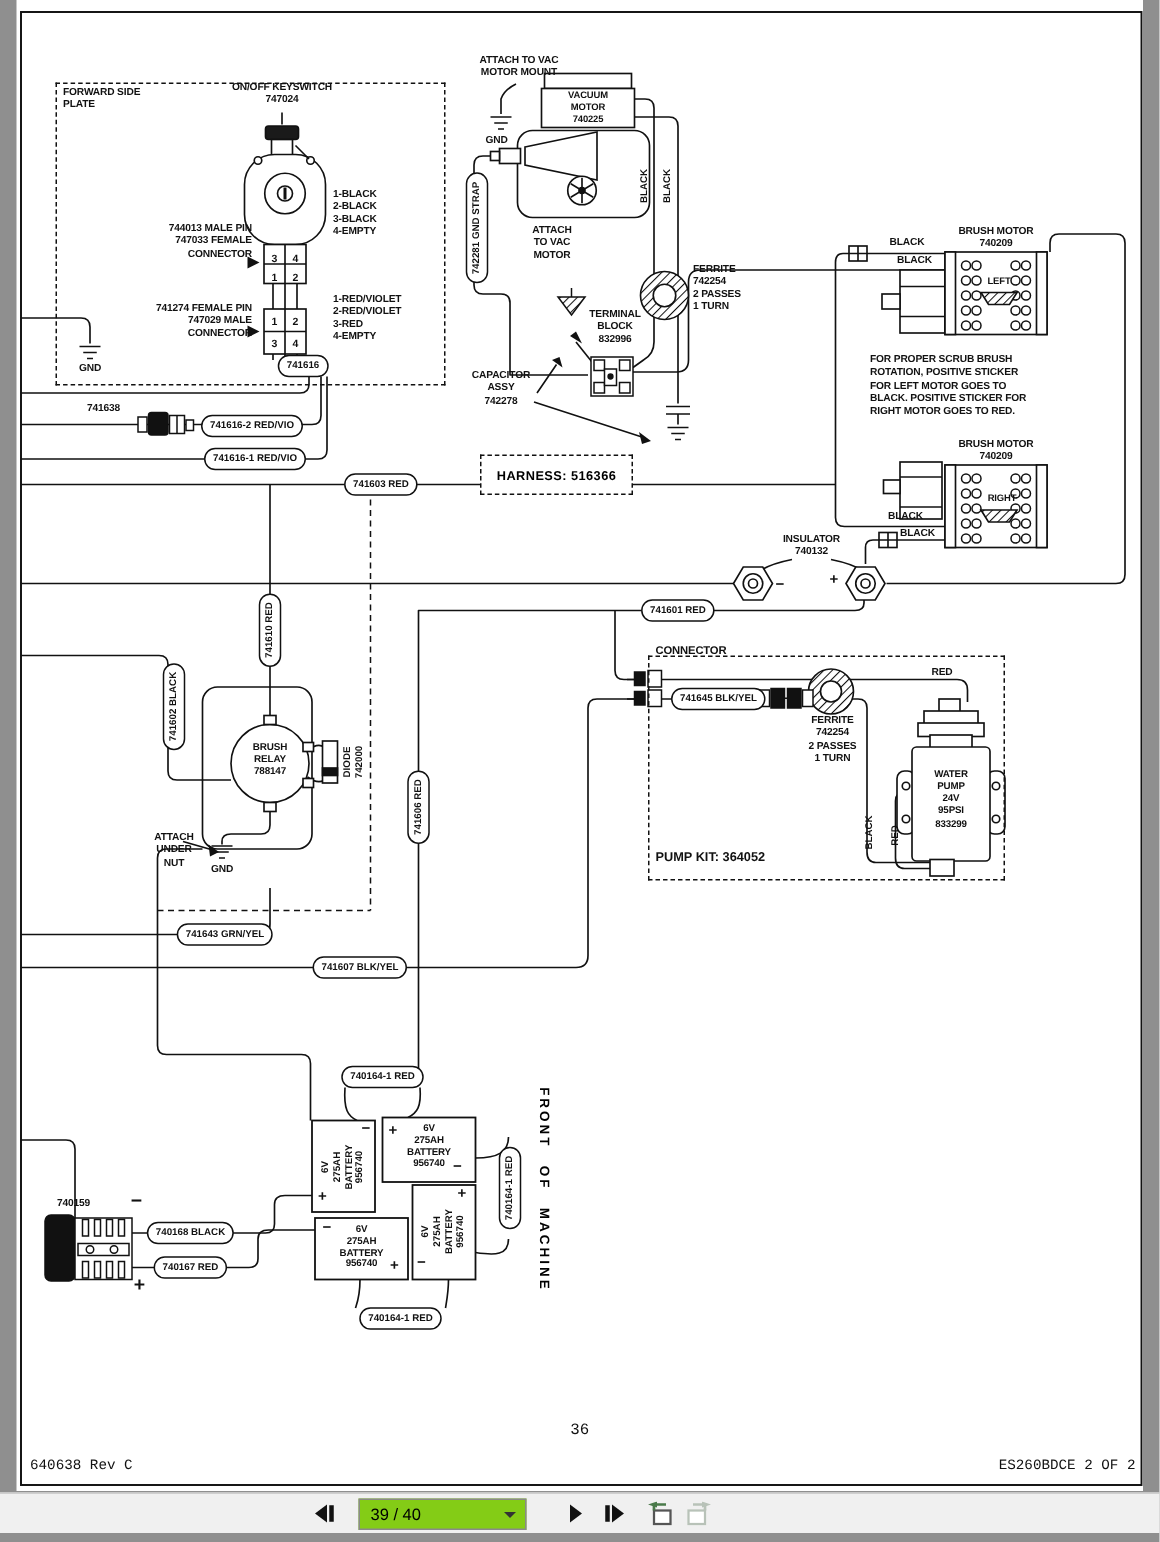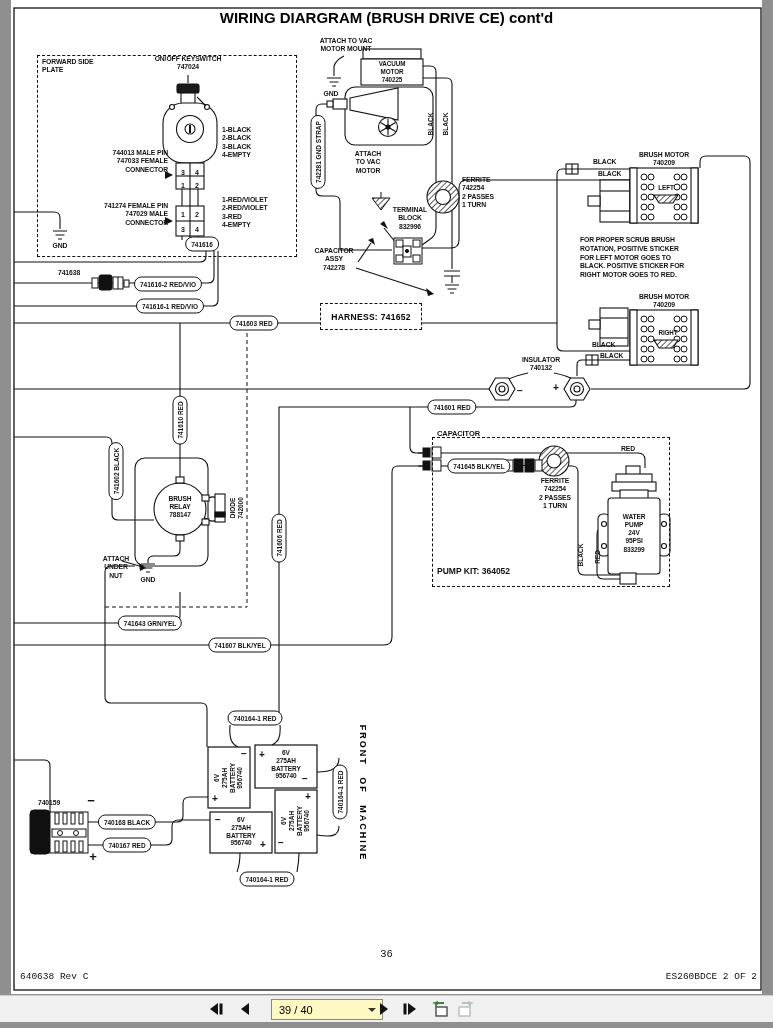--- a/index.html
+++ b/index.html
@@ -23,21 +23,21 @@
   .dashbox{position:absolute;border:1px dashed #111}
   .harness{background:#fff;display:flex;align-items:center;justify-content:center;
            font:700 8.5px "Liberation Sans",sans-serif;letter-spacing:.3px}
   .bigkey{font:700 8.5px "Liberation Sans",sans-serif;position:absolute;color:#111;white-space:nowrap}
   .fom{position:absolute;transform:translate(-50%,-50%) rotate(90deg);
        font:700 9px "Liberation Sans",sans-serif;letter-spacing:2px;word-spacing:7px;white-space:nowrap}
   .footer{position:absolute;font:400 9.5px "Liberation Mono",monospace;color:#111;white-space:nowrap}
   .toolbar{position:absolute;left:0;top:995px;width:773px;height:26px;background:#f0f0f0;
            border-top:1px solid #cfcfcf}
   .tbtn{position:absolute;top:3px;width:24px;height:20px;background:transparent;border:0;padding:2px;cursor:pointer}
-  .pagebox{position:absolute;left:271px;top:3px;width:110px;height:19px;background:#fef9c3;
+  .pagebox{position:absolute;left:239px;top:3px;width:110px;height:19px;background:#84cc16;
            border:1px solid #8a8a8a;display:flex;align-items:center;cursor:pointer}
   .pagebox .txt{font:400 11px "Liberation Sans",sans-serif;margin-left:7px;flex:1}
   .pagebox .dd{width:0;height:0;border-left:4px solid transparent;border-right:4px solid transparent;
                border-top:4px solid #333;margin-right:6px}
 </style>
 </head>
 <body>
 
 <div class="page"></div>
 
@@ -322,24 +322,23 @@
     <text x="183" y="216.5">1</text>
     <text x="197" y="216.5">2</text>
     <text x="183" y="231.5">3</text>
     <text x="197" y="231.5">4</text>
   </g>
 </svg>
 
 <div class="dashbox" style="left:37px;top:55px;width:258px;height:200px"></div>
 <div class="dashbox" style="left:432px;top:437px;width:236px;height:148px"></div>
 <div class="dashbox harness" style="left:320px;top:303px;width:100px;height:25px">
-  <span>HARNESS: 741652</span>
+  <span>HARNESS: 516366</span>
 </div>
 
-<div class="title">WIRING DIARGRAM (BRUSH DRIVE CE) cont'd</div>
 
 <div class="lb" style="left:42px;top:58px">FORWARD SIDE
 PLATE</div>
 <div class="lb ctr" style="left:132px;top:55px;width:112px">ON/OFF KEYSWITCH
 747024</div>
 <div class="lb rgt" style="left:58px;top:149px;width:110px">744013 MALE PIN
 747033 FEMALE
 CONNECTOR</div>
 <div class="lb" style="left:222px;top:126px">1-BLACK
 2-BLACK
@@ -387,21 +386,21 @@
 <div class="lb ctr" style="left:621px;top:293px;width:86px">BRUSH MOTOR
 740209</div>
 <div class="lb ctr" style="left:648px;top:329px;width:40px;font-size:6.3px">RIGHT</div>
 <div class="lb" style="left:592px;top:341px">BLACK</div>
 <div class="lb" style="left:600px;top:352px">BLACK</div>
 <div class="lb ctr" style="left:508px;top:356px;width:66px">INSULATOR
 740132</div>
 <div class="sign" style="left:520px;top:390px">−</div>
 <div class="sign" style="left:556px;top:387px">+</div>
 <div class="lb" style="left:58px;top:269px">741638</div>
-<div class="lb" style="left:437px;top:429px;font-size:7.5px">CAPACITOR</div>
+<div class="lb" style="left:437px;top:429px;font-size:7.5px">CONNECTOR</div>
 <div class="lb" style="left:621px;top:445px">RED</div>
 <div class="lb ctr" style="left:528px;top:477px;width:54px">FERRITE
 742254
 2 PASSES
 1 TURN</div>
 <div class="lb ctr" style="left:610px;top:513px;width:48px;font-size:6.5px">WATER
 PUMP
 24V
 95PSI
 833299</div>

